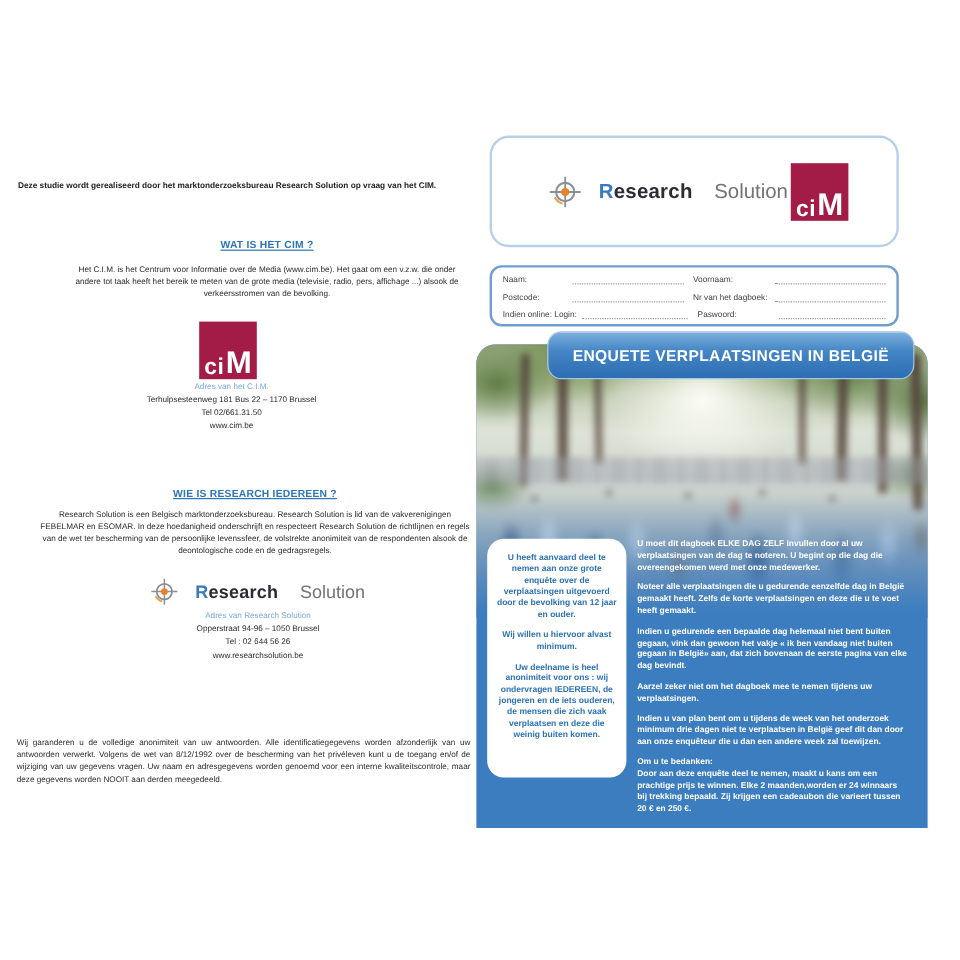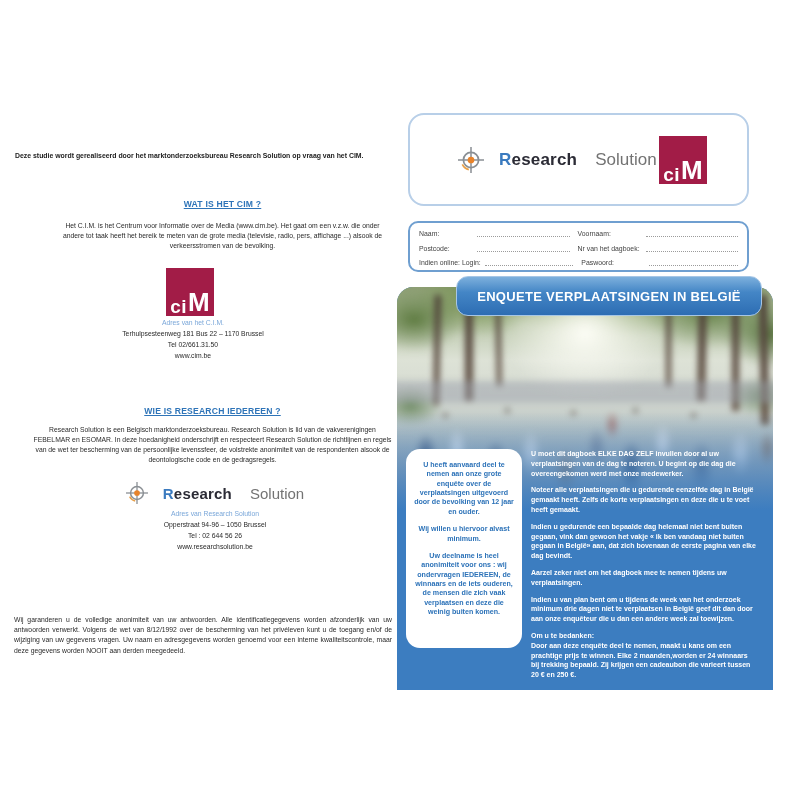--- a/index.html
+++ b/index.html
@@ -220,21 +220,21 @@
           <div class="trunk"></div>
           <div class="trunk"></div>
           <div class="crowd"></div>
         </div>
         <div class="photo-fade"></div>
       </div>
 
       <div class="card">
         <p>U heeft aanvaard deel te nemen aan onze grote enquête over de verplaatsingen uitgevoerd door de bevolking van 12 jaar en ouder.</p>
         <p class="b">Wij willen u hiervoor alvast minimum.</p>
-        <p><span>Uw deelname is heel anonimiteit voor ons : wij ondervragen </span><span class="b">IEDEREEN</span><span>, de winnaars en de iets ouderen, de mensen die zich vaak verplaatsen en deze die weinig buiten komen.</span></p>
+        <p><span>Uw deelname is heel anonimiteit voor ons : wij ondervragen </span><span class="b">IEDEREEN</span><span>, de jongeren en de iets ouderen, de mensen die zich vaak verplaatsen en deze die weinig buiten komen.</span></p>
       </div>
 
       <div class="inst">
         <p>U moet dit dagboek ELKE DAG ZELF invullen door al uw verplaatsingen van de dag te noteren. U begint op die dag die overeengekomen werd met onze medewerker.</p>
         <p>Noteer alle verplaatsingen die u gedurende eenzelfde dag in België gemaakt heeft. Zelfs de korte verplaatsingen en deze die u te voet heeft gemaakt.</p>
         <p>Indien u gedurende een bepaalde dag helemaal niet bent buiten gegaan, vink dan gewoon het vakje « ik ben vandaag niet buiten gegaan in België» aan, dat zich bovenaan de eerste pagina van elke dag bevindt.</p>
         <p>Aarzel zeker niet om het dagboek mee te nemen tijdens uw verplaatsingen.</p>
         <p>Indien u van plan bent om u tijdens de week van het onderzoek  minimum drie dagen niet te verplaatsen in België geef dit dan door aan onze enquêteur die u dan een andere week zal toewijzen.</p>
         <p class="lead">Om u te bedanken:</p>
         <p>Door aan deze enquête deel te nemen, maakt u kans om een prachtige prijs te winnen. Elke 2 maanden,worden er 24 winnaars bij trekking bepaald. Zij krijgen een cadeaubon die varieert tussen 20 € en 250 €.</p>

